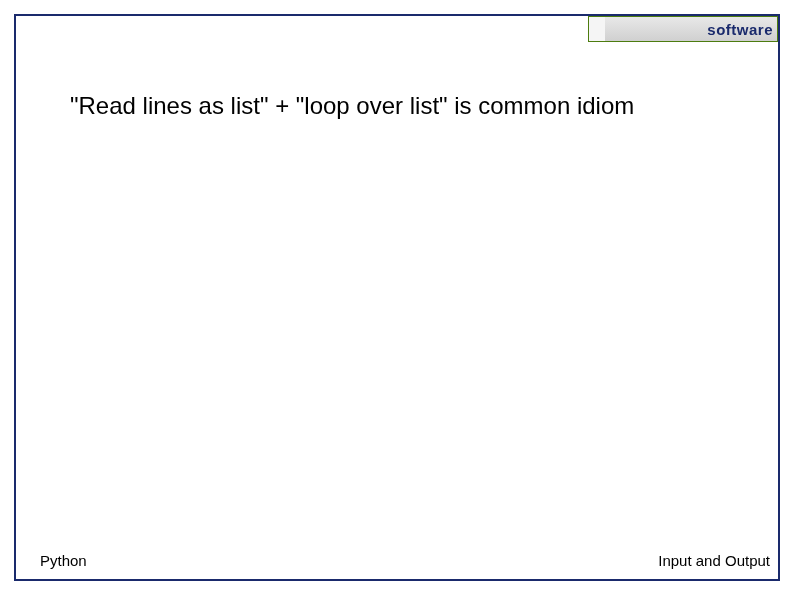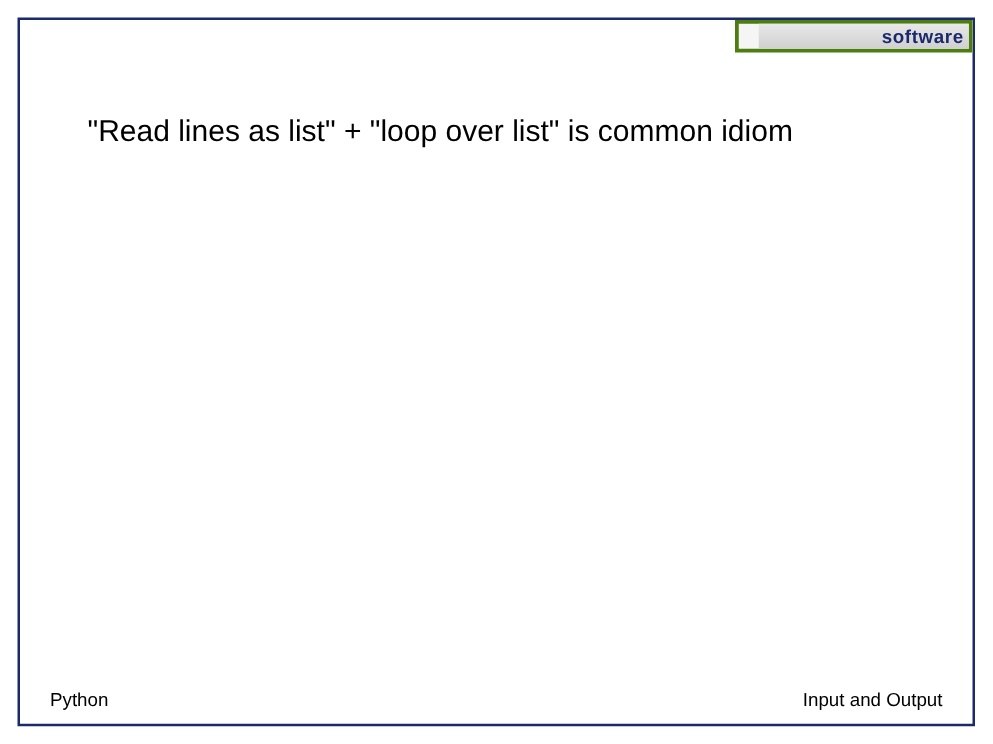--- a/index.html
+++ b/index.html
@@ -17,21 +17,21 @@
     right: 14px;
     bottom: 14px;
     border: 2px solid #1a2a6c;
   }
   .logo {
     position: absolute;
     top: 16px;
     right: 16px;
     width: 190px;
     height: 26px;
-    border: 3px solid #4d7c0f;
+    border: 1px solid #4d7c0f;
     background: #f5f5f5;
     display: flex;
     align-items: stretch;
     padding-left: 16px;
   }
   .logo-left {
     flex: 1;
     background: linear-gradient(to bottom, #e8e8e8, #d0d0d0);
     display: flex;
     align-items: center;
@@ -71,21 +71,21 @@
     position: absolute;
     bottom: 26px;
     left: 40px;
     font-size: 15px;
     color: #000000;
     text-align: center;
   }
   .footer-right {
     position: absolute;
     bottom: 26px;
-    right: 40px;
+    right: 24px;
     font-size: 15px;
     color: #000000;
   }
 </style>
 </head>
 <body>
 
 <div class="slide-frame"></div>
 
 <div class="logo">

